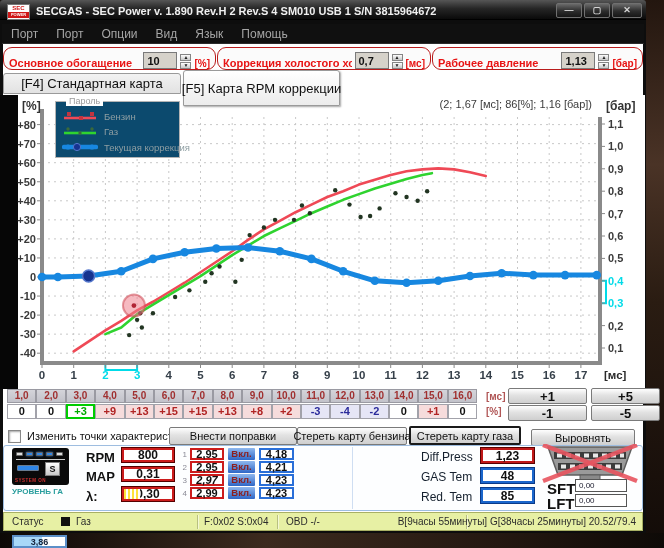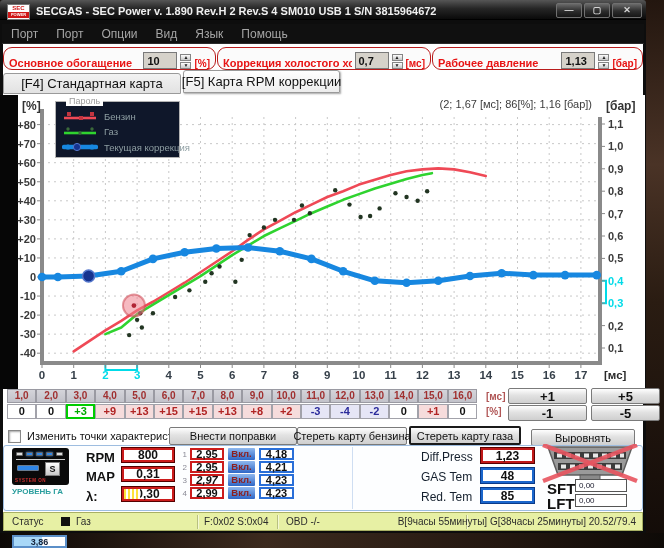--- a/index.html
+++ b/index.html
@@ -34,21 +34,21 @@
   .spin .sb{width:11px;height:7px;background:linear-gradient(#fdfdfd,#c8c8c8);border:1px solid #858585;
     font-size:5px;line-height:5px;text-align:center;color:#222;padding:0;}
   .unit{color:#e81414;font-size:10px;font-weight:bold;white-space:nowrap;}
   
   .tab{position:absolute;border:1px solid #9a9a9a;border-radius:3px 3px 0 0;font-size:13px;color:#111;
     display:flex;align-items:center;justify-content:center;white-space:nowrap;}
   .tab.active{background:linear-gradient(#f2f2f2,#e2e2e2);z-index:1;}
   .tab.front{background:linear-gradient(#ffffff,#ececec);box-shadow:1px 1px 2px rgba(0,0,0,.35);z-index:2;}
   
   #chart-wrap{position:absolute;left:0;top:95px;width:645px;height:294px;background:#fff;}
-  #legend{position:absolute;left:55px;top:6px;width:125px;height:57px;border:1px solid #b4b4b4;background:#0f172a;z-index:3;}
+  #legend{position:absolute;left:55px;top:6px;width:125px;height:57px;border:1px solid #b4b4b4;background:#0c4a6e;z-index:3;}
   #legend .ltitle{position:absolute;left:10px;top:-6px;background:#fff;padding:0 3px;color:#9a9a9a;font-size:9px;}
   .lrow{position:absolute;left:6px;display:flex;align-items:center;gap:6px;}
   .lrow span{color:#8e9ea2;font-size:9.5px;white-space:nowrap;}
   #annotation{position:absolute;left:300px;top:3px;width:292px;text-align:right;font-size:11px;color:#3c3c3c;}
   .ax-unit{position:absolute;top:4px;font-size:12px;font-weight:bold;color:#333;}
   
   .mcell{width:29.4px;height:14px;margin-right:0;border:1px solid #9a9aa2;font-size:10px;font-weight:bold;
     text-align:center;line-height:12px;background:linear-gradient(#d4d4da,#c2c2ca);color:#a03030;}
   .vcell{width:29.4px;height:15px;border:1px solid #a2a2aa;font-size:11px;font-weight:bold;text-align:center;line-height:13px;}
   .vcell.zer{background:#fff;color:#111;}
@@ -163,21 +163,21 @@
           <div class="spin">
             <div class="sb">▲</div>
             <div class="sb">▼</div>
           </div>
           <div class="unit">[бар]</div>
         </div>
       </div>
 
     <div id="tabsrow">
         <div class="tab active" style="left: 3px; top: 73px; width: 178px; height: 21px;">[F4] Стандартная карта</div>
-        <div class="tab front" style="left: 183px; top: 70px; width: 157px; height: 23px;">[F5] Карта RPM коррекции</div>
+        <div class="tab front" style="left: 183px; top: 70px; width: 157px; height: 36px;">[F5] Карта RPM коррекции</div>
       </div>
 
     <div id="chart-wrap">
       <svg id="chart-svg" width="645" height="294" viewBox="0 0 645 294">
           <rect x="0" y="0" width="18" height="294" fill="#060606"></rect>
           <line x1="42" y1="22" x2="42" y2="267" stroke="#c8c8c8" stroke-dasharray="2 4"></line>
           <line x1="73.7" y1="22" x2="73.7" y2="267" stroke="#c8c8c8" stroke-dasharray="2 4"></line>
           <line x1="105.4" y1="22" x2="105.4" y2="267" stroke="#c8c8c8" stroke-dasharray="2 4"></line>
           <line x1="137.1" y1="22" x2="137.1" y2="267" stroke="#c8c8c8" stroke-dasharray="2 4"></line>
           <line x1="168.8" y1="22" x2="168.8" y2="267" stroke="#c8c8c8" stroke-dasharray="2 4"></line>

